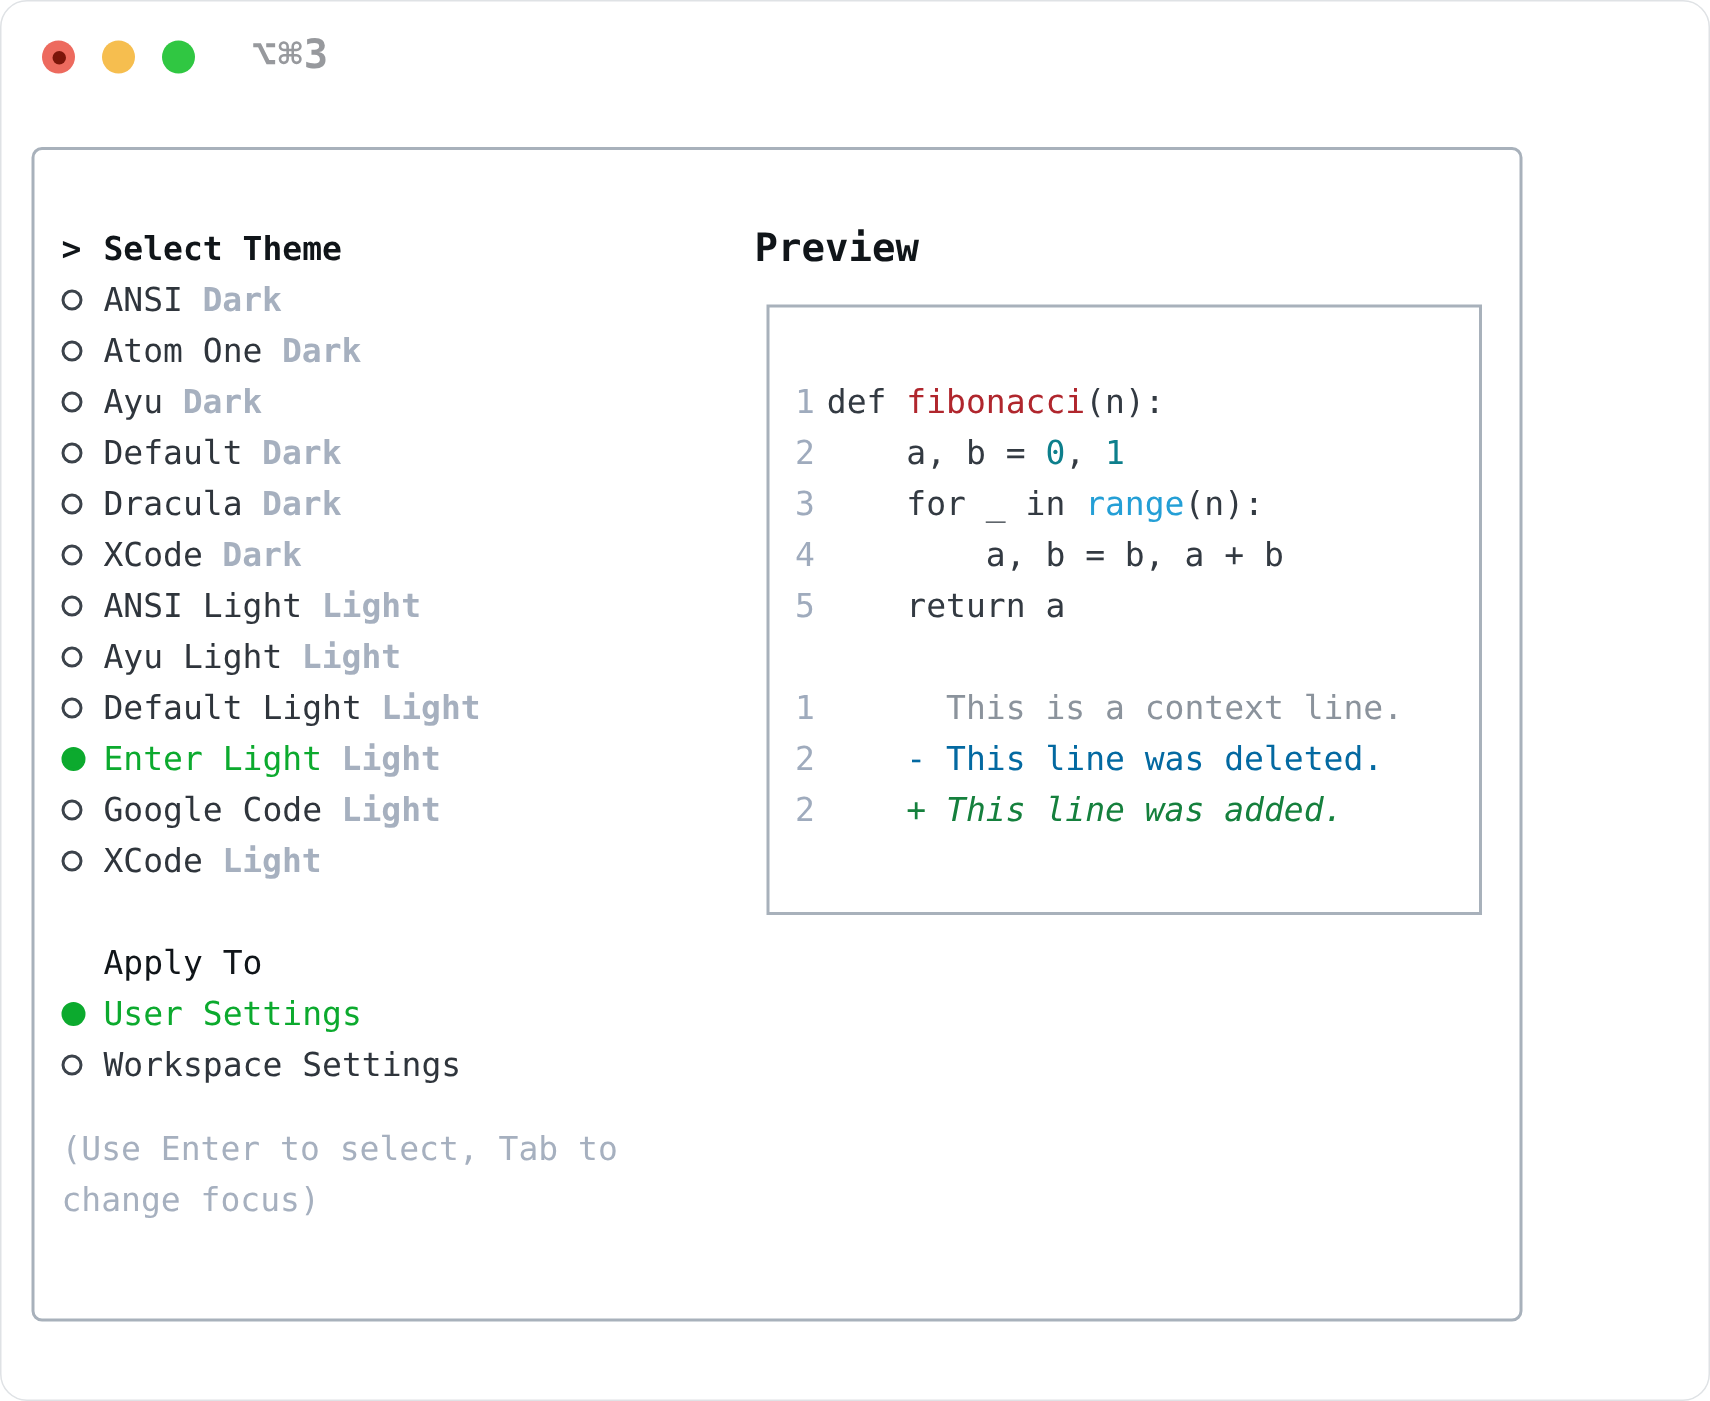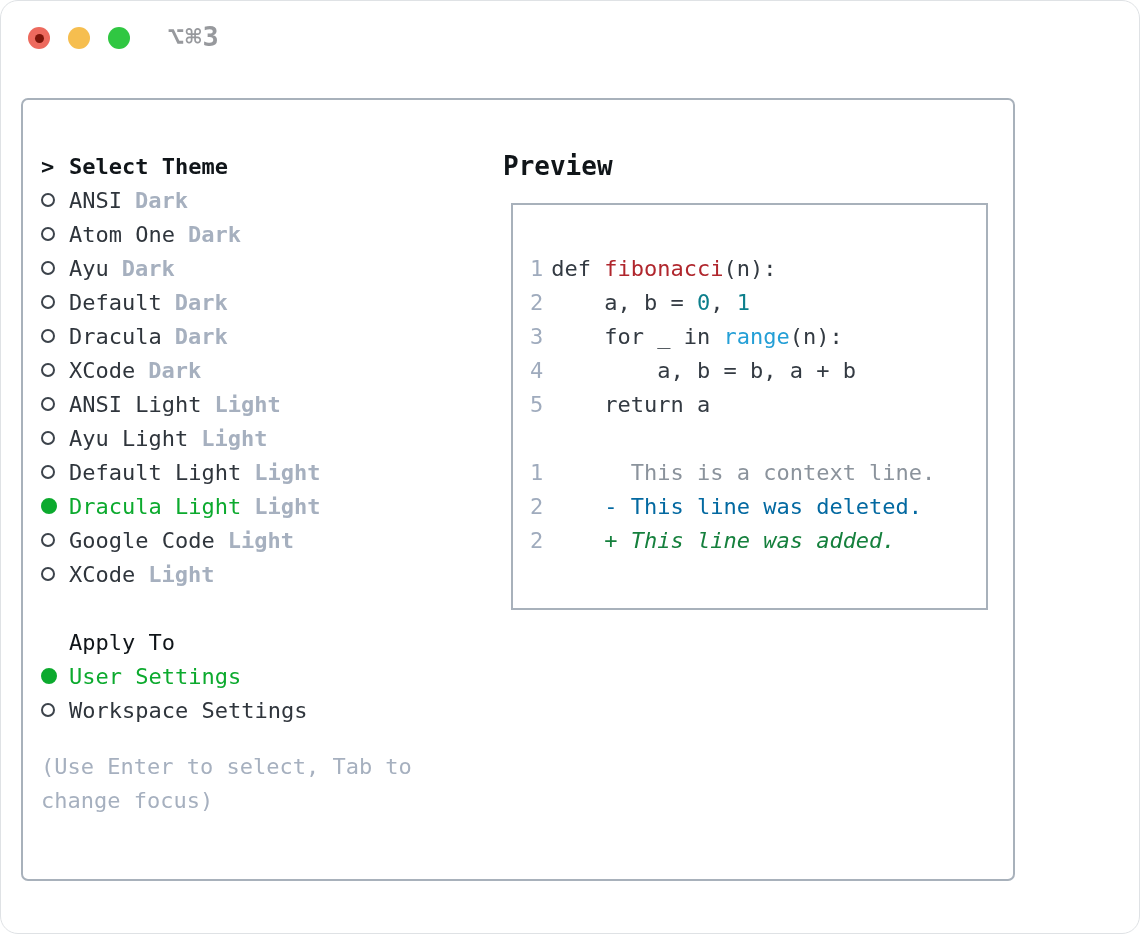--- a/index.html
+++ b/index.html
@@ -150,21 +150,21 @@
           <span class="bullet">
             <span class="circle"></span>
           </span>
           <span class="name">Default Light</span>
           <span class="variant">Light</span>
         </div>
         <div class="row selected">
           <span class="bullet">
             <span class="circle"></span>
           </span>
-          <span class="name">Dracula Light</span>
+          <span class="name">Enter Light</span>
           <span class="variant">Light</span>
         </div>
         <div class="row">
           <span class="bullet">
             <span class="circle"></span>
           </span>
           <span class="name">Google Code</span>
           <span class="variant">Light</span>
         </div>
         <div class="row">

